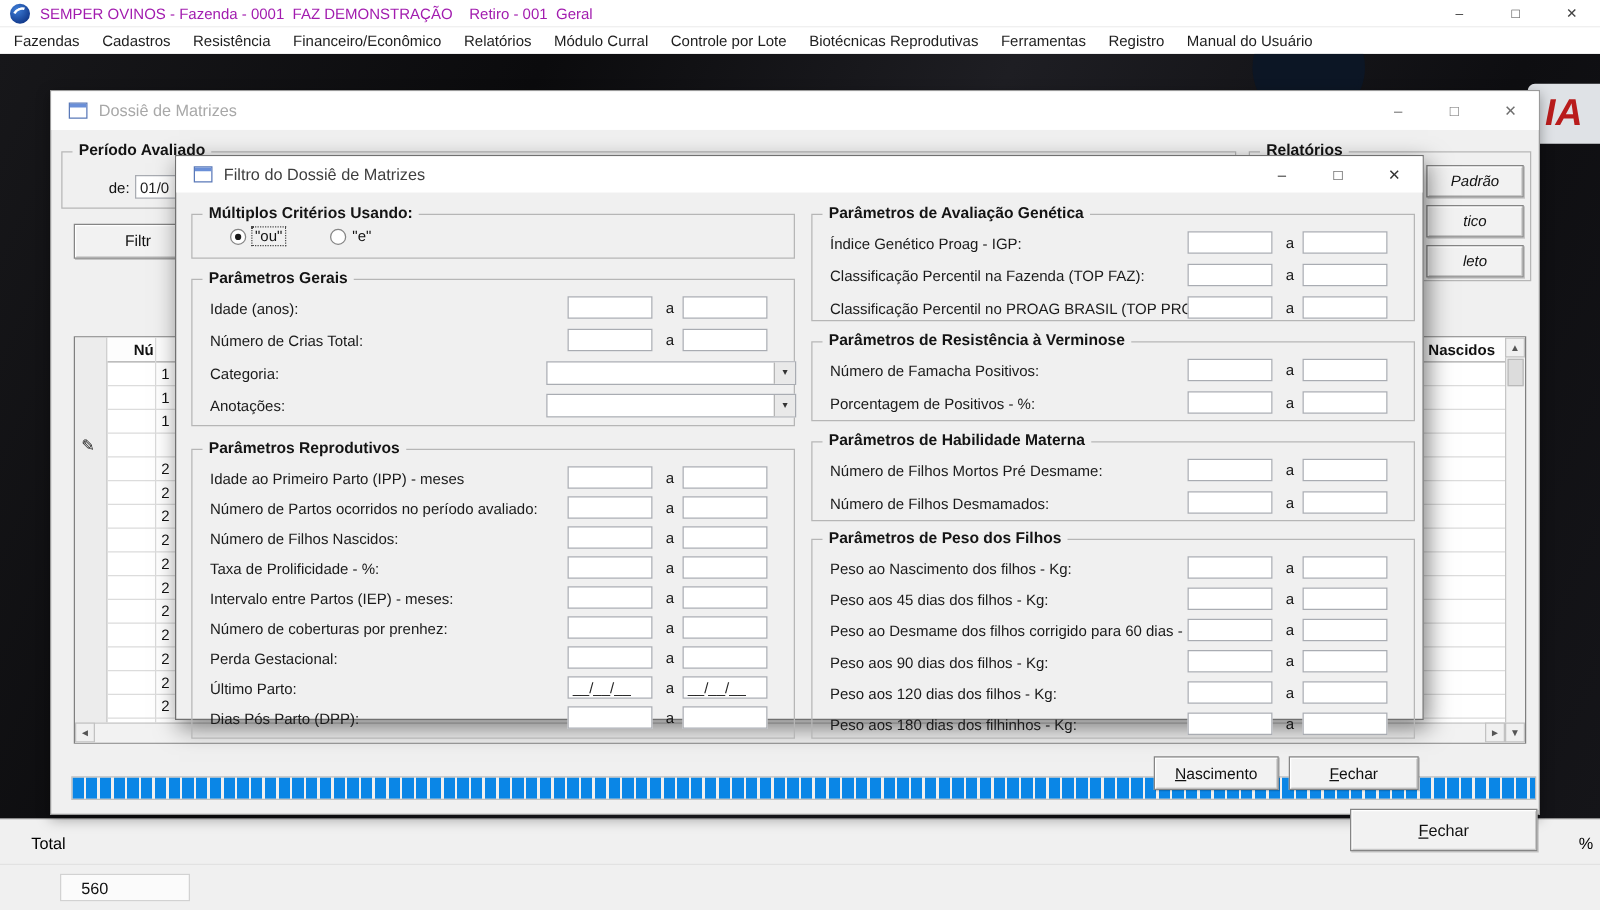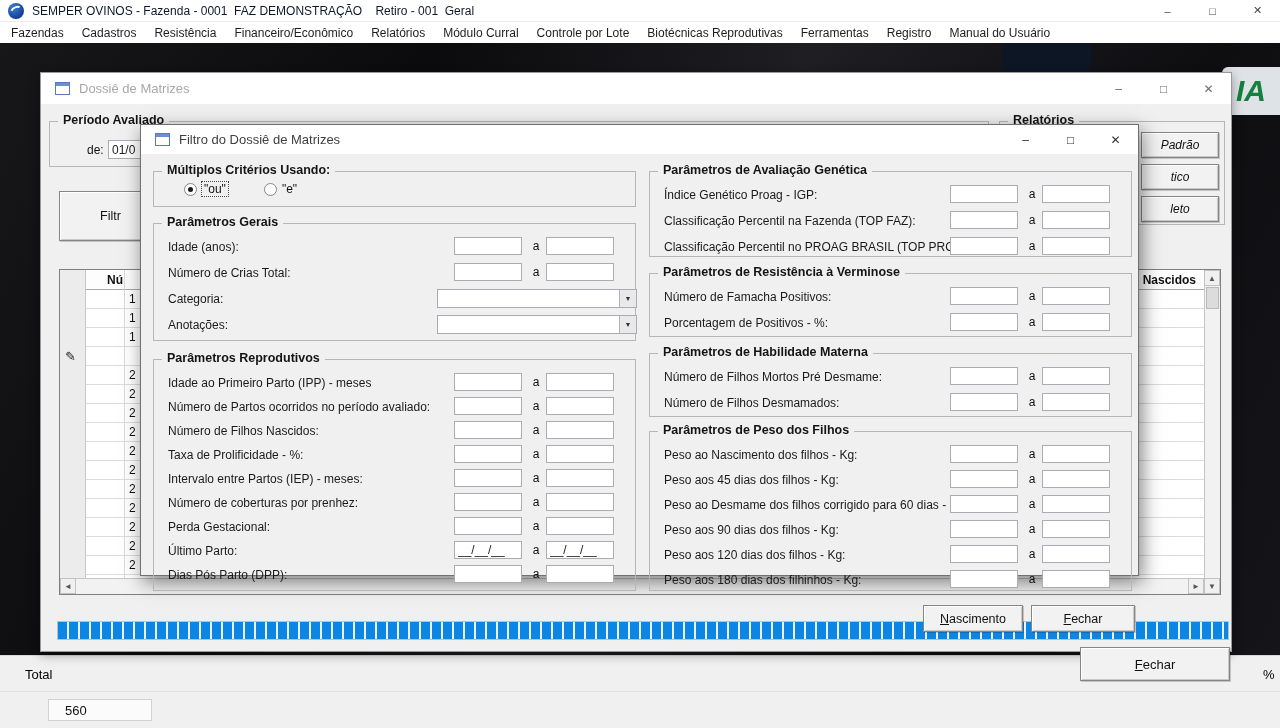--- a/index.html
+++ b/index.html
@@ -8,34 +8,34 @@
     position: relative; width: 1280px; height: 728px; overflow: hidden;
     font-family: "Liberation Sans", sans-serif; background:#f0f0f0;
   }
   
   .titlebar { position:absolute; left:0; top:0; width:1280px; height:22px; background:#fff;
     display:flex; align-items:center; border-bottom:1px solid #ececec; z-index:2; }
   .app-icon { width:16px; height:16px; margin-left:8px; border-radius:50%;
     background: radial-gradient(circle at 35% 30%, #3f7fd9, #123a8c 75%); position:relative; flex:0 0 auto; }
   .app-icon::after { content:""; position:absolute; left:2px; top:3px; width:10px; height:8px;
     border-radius:50%; border:2px solid transparent; border-top-color:#fff; transform:rotate(-25deg); }
-  .app-title { margin-left:8px; font-size:12px; color:#0f172a; white-space:pre; }
+  .app-title { margin-left:8px; font-size:12px; color:#a21caf; white-space:pre; }
   .tb-controls { margin-left:auto; display:flex; height:100%; }
   .tb-btn { width:45px; display:flex; align-items:center; justify-content:center; font-size:11px; color:#434343; }
   .menubar { position:absolute; left:0; top:22px; width:1280px; height:21px; background:#fff;
     display:flex; align-items:center; font-size:12px; color:#1e1e1e; z-index:2; padding-left:2px; }
   .menu-item { padding:0 9px; white-space:nowrap; }
   
   .workspace { position:absolute; left:0; top:43px; width:1280px; height:612px; overflow:hidden;
     background: linear-gradient(115deg,#17171a 0%,#0b0b0d 28%,#1e1e23 52%,#0e0e11 78%,#151519 100%); }
   .bg-circle { position:absolute; left:1002px; top:-34px; width:90px; height:90px; border-radius:50%;
     background:#0c1626; opacity:.95; }
   .bg-logo { position:absolute; left:1222px; top:24px; width:58px; height:48px; background:#dfe2e6;
     border-radius:6px 0 0 6px; display:flex; align-items:center; justify-content:center;
-    font-size:30px; font-weight:bold; font-style:italic; color:#15803d; }
+    font-size:30px; font-weight:bold; font-style:italic; color:#b91c1c; }
   
   .win { position:absolute; left:40px; top:72px; width:1192px; height:580px; background:#f0f0f0;
     border:1px solid #9a9a9a; box-shadow:0 3px 10px rgba(0,0,0,.35); z-index:10; }
   .win-titlebar { height:31px; background:#fff; display:flex; align-items:center; position:relative; }
   .form-icon { width:15px; height:13px; border:1px solid #5a79b8; background:#fff; margin-left:14px; position:relative; flex:0 0 auto; }
   .form-icon::before { content:""; position:absolute; left:0; top:0; right:0; height:3px; background:#6a8fd8; }
   .win-title { margin-left:9px; font-size:13px; color:#a8a8a8; }
   .win-controls { position:absolute; right:0; top:0; height:100%; display:flex; }
   .win-btn { width:45px; display:flex; align-items:center; justify-content:center; color:#6e6e6e; font-size:12px; }
   
@@ -54,21 +54,21 @@
   .combo-btn { width:17px; align-self:stretch; background:#e9e9e9; border-left:1px solid #b5b5b5;
     display:flex; align-items:center; justify-content:center; font-size:7px; color:#333; }
   .radio { width:13px; height:13px; border-radius:50%; border:1px solid #858585; background:#fff; position:relative; margin-right:5px; flex:0 0 auto; }
   .radio.sel::after { content:""; position:absolute; left:3px; top:3px; width:5px; height:5px; border-radius:50%; background:#1a1a1a; }
   .radio-label { font-size:12px; color:#111; }
   .radio-label.focused { outline:1px dotted #4a4a4a; padding:0 2px; }
   
   .g-periodo { left:8px; top:48px; width:940px; height:46px; }
   .de-label { position:absolute; left:37px; top:21px; font-size:12px; color:#111; }
   .date-input { position:absolute; left:58px; top:18px; width:110px; height:19px; }
-  .btn-filtrar { position:absolute; left:18px; top:118px; width:92px; height:50px;justify-content:center; }
+  .btn-filtrar { position:absolute; left:18px; top:106px; width:92px; height:28px;justify-content:center; }
   .btn-filtrar > span { padding-left:40px; text-align:left; }
   .g-relatorios { left:958px; top:48px; width:226px; height:104px; }
   .rel-btn { position:absolute; left:141px; width:78px; height:26px; font-size:12px;font-style:italic; }
   
   .grid { position:absolute; left:18px; top:196px; width:1162px; height:326px; background:#fff; border:1px solid #7f7f7f; }
   .grid-ind { position:absolute; left:0; top:0; width:26px; bottom:16px; background:#ececec; border-right:1px solid #c6c6c6; }
   .grid-head { position:absolute; left:26px; top:0; right:16px; height:20px; background:#fdfdfd; border-bottom:1px solid #a8a8a8; }
   .h-left { position:absolute; left:21px; top:3px; font-weight:bold; font-size:12px; color:#111; }
   .h-right { position:absolute; right:8px; top:3px; font-weight:bold; font-size:12px; color:#111; }
   .grid-vline { position:absolute; left:64px; top:0; bottom:16px; width:1px; background:#dadada; }

